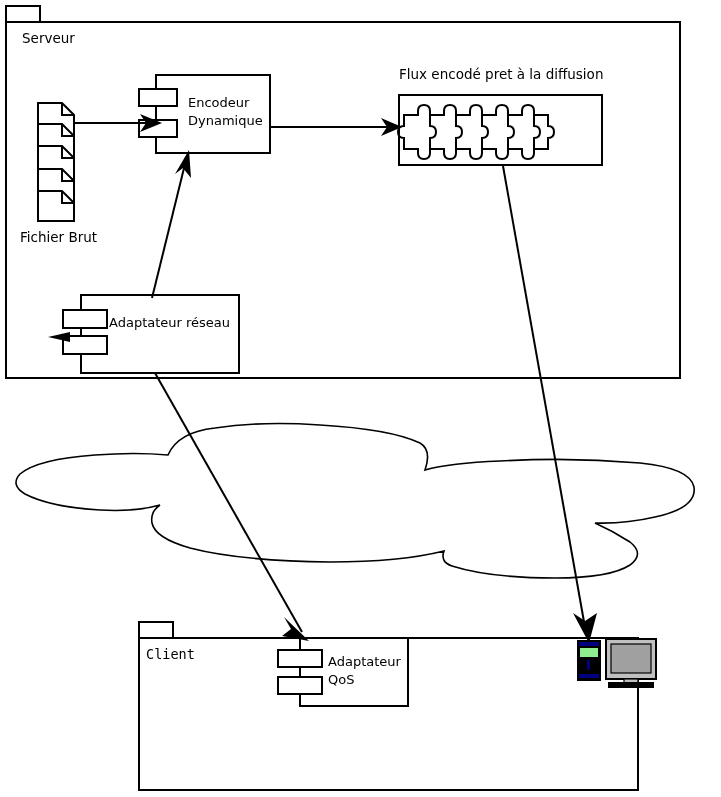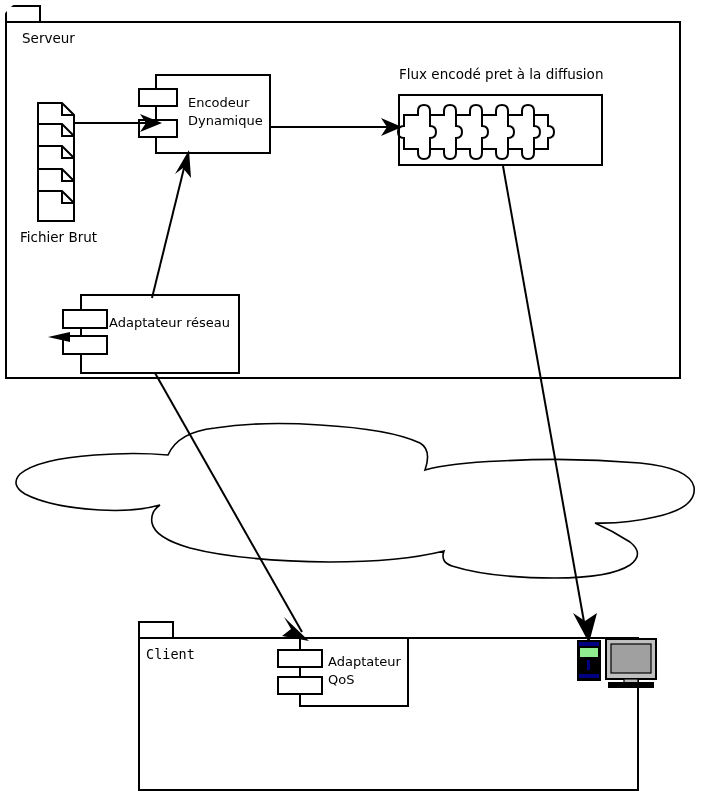--- a/index.html
+++ b/index.html
@@ -9,21 +9,20 @@
   }
   body {
     font-family: "DejaVu Sans", sans-serif;
   }
   #canvas {
     position: relative;
     width: 721px;
     height: 797px;
     background: #ffffff;
     overflow: hidden;
-    border-radius: 30px;
   }
   #diagram-svg {
     position: absolute;
     left: 0;
     top: 0;
     width: 721px;
     height: 797px;
     display: block;
   }
   .stroke-shape {

